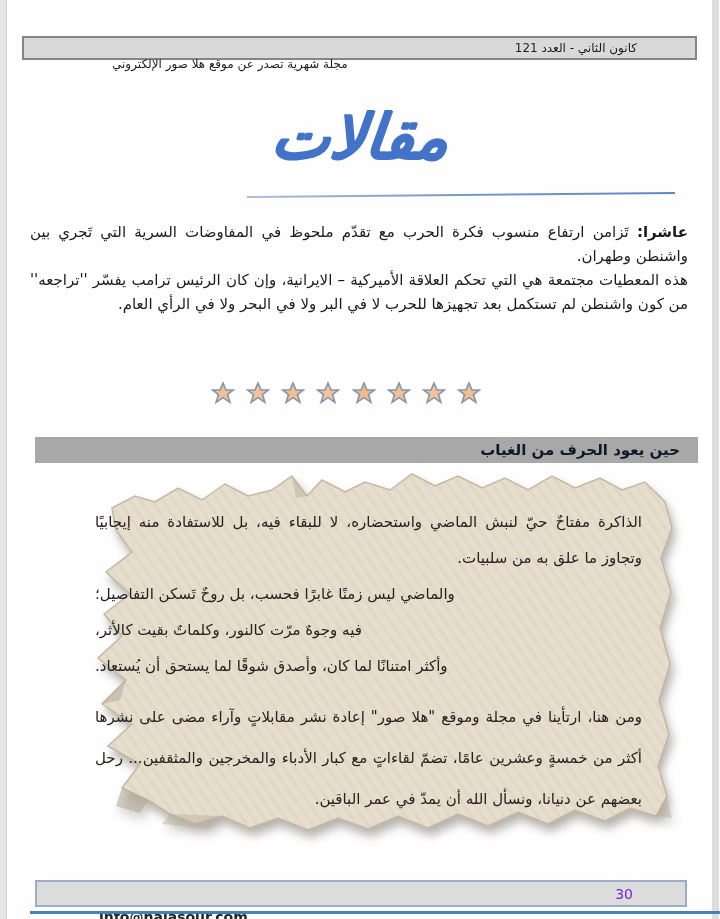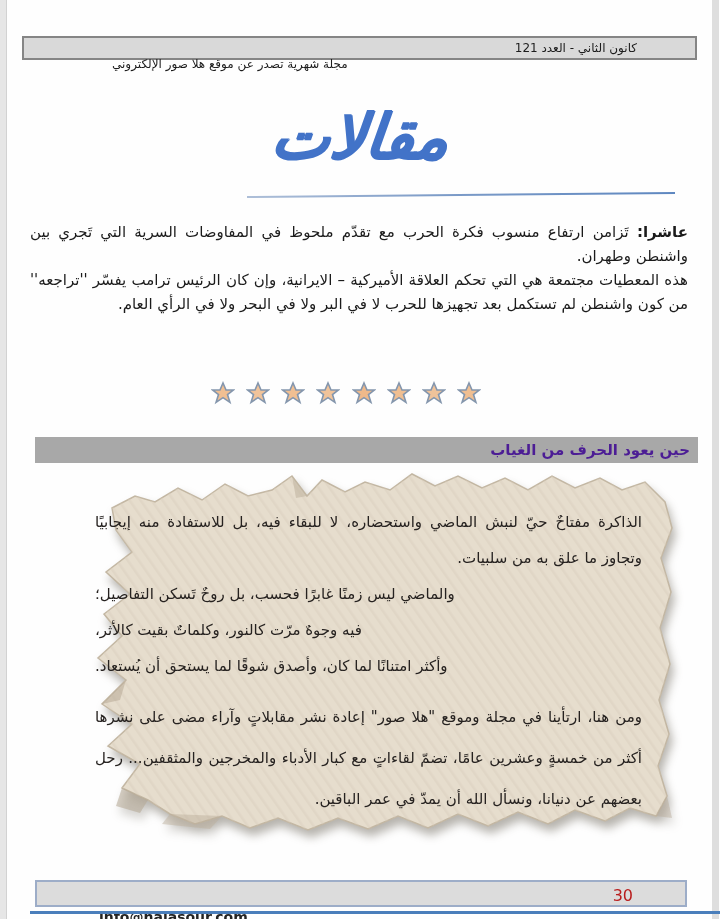--- a/index.html
+++ b/index.html
@@ -50,22 +50,22 @@
   }
   .stars-row .star { display:inline-block; margin:0 3px; }
   .stars-row svg { display:inline-block; vertical-align:middle; }
 
   
   .section-bar {
     position:absolute; top:437px; left:35px; width:663px; height:26px;
     background:#a8a8a8; direction:rtl;
   }
   .section-bar .section-title {
-    display:block; padding-right:8px; line-height:26px;
-    font-size:15px; font-weight:bold; color:#4c1d95;
+    display:block; padding-right:18px; line-height:26px;
+    font-size:15px; font-weight:bold; color:#0f172a;
   }
 
   
   .parchment { position:absolute; top:466px; left:60px; width:630px; height:395px; }
   .parchment svg.scroll-shape {
     position:absolute; inset:0; width:100%; height:100%;
     filter:drop-shadow(3px 7px 5px rgba(95,88,76,.45));
   }
   .parchment-text {
     position:absolute; top:38px; left:35px; right:48px;
@@ -77,21 +77,21 @@
 
   
   .footer-bar {
     position:absolute; top:880px; left:35px; width:652px; height:27px;
     background:#dcdcdc; border:2px solid #9dadc8;
   }
   .footer-bar .email {
     position:absolute; left:62px; top:3px; font-size:14px; font-weight:bold; color:#242424;margin-top:24px;
   }
   .footer-bar .page-num {
-    position:absolute; right:52px; top:4px; font-size:16px; color:#b91c1c;
+    position:absolute; right:52px; top:4px; font-size:14px; color:#6d28d9;
   }
   .bottom-rule {
     position:absolute; top:911px; left:30px; width:690px; height:3px; background:#4a7ebb;
   }
 </style>
 </head>
 <body>
 
 <div class="page">
 

